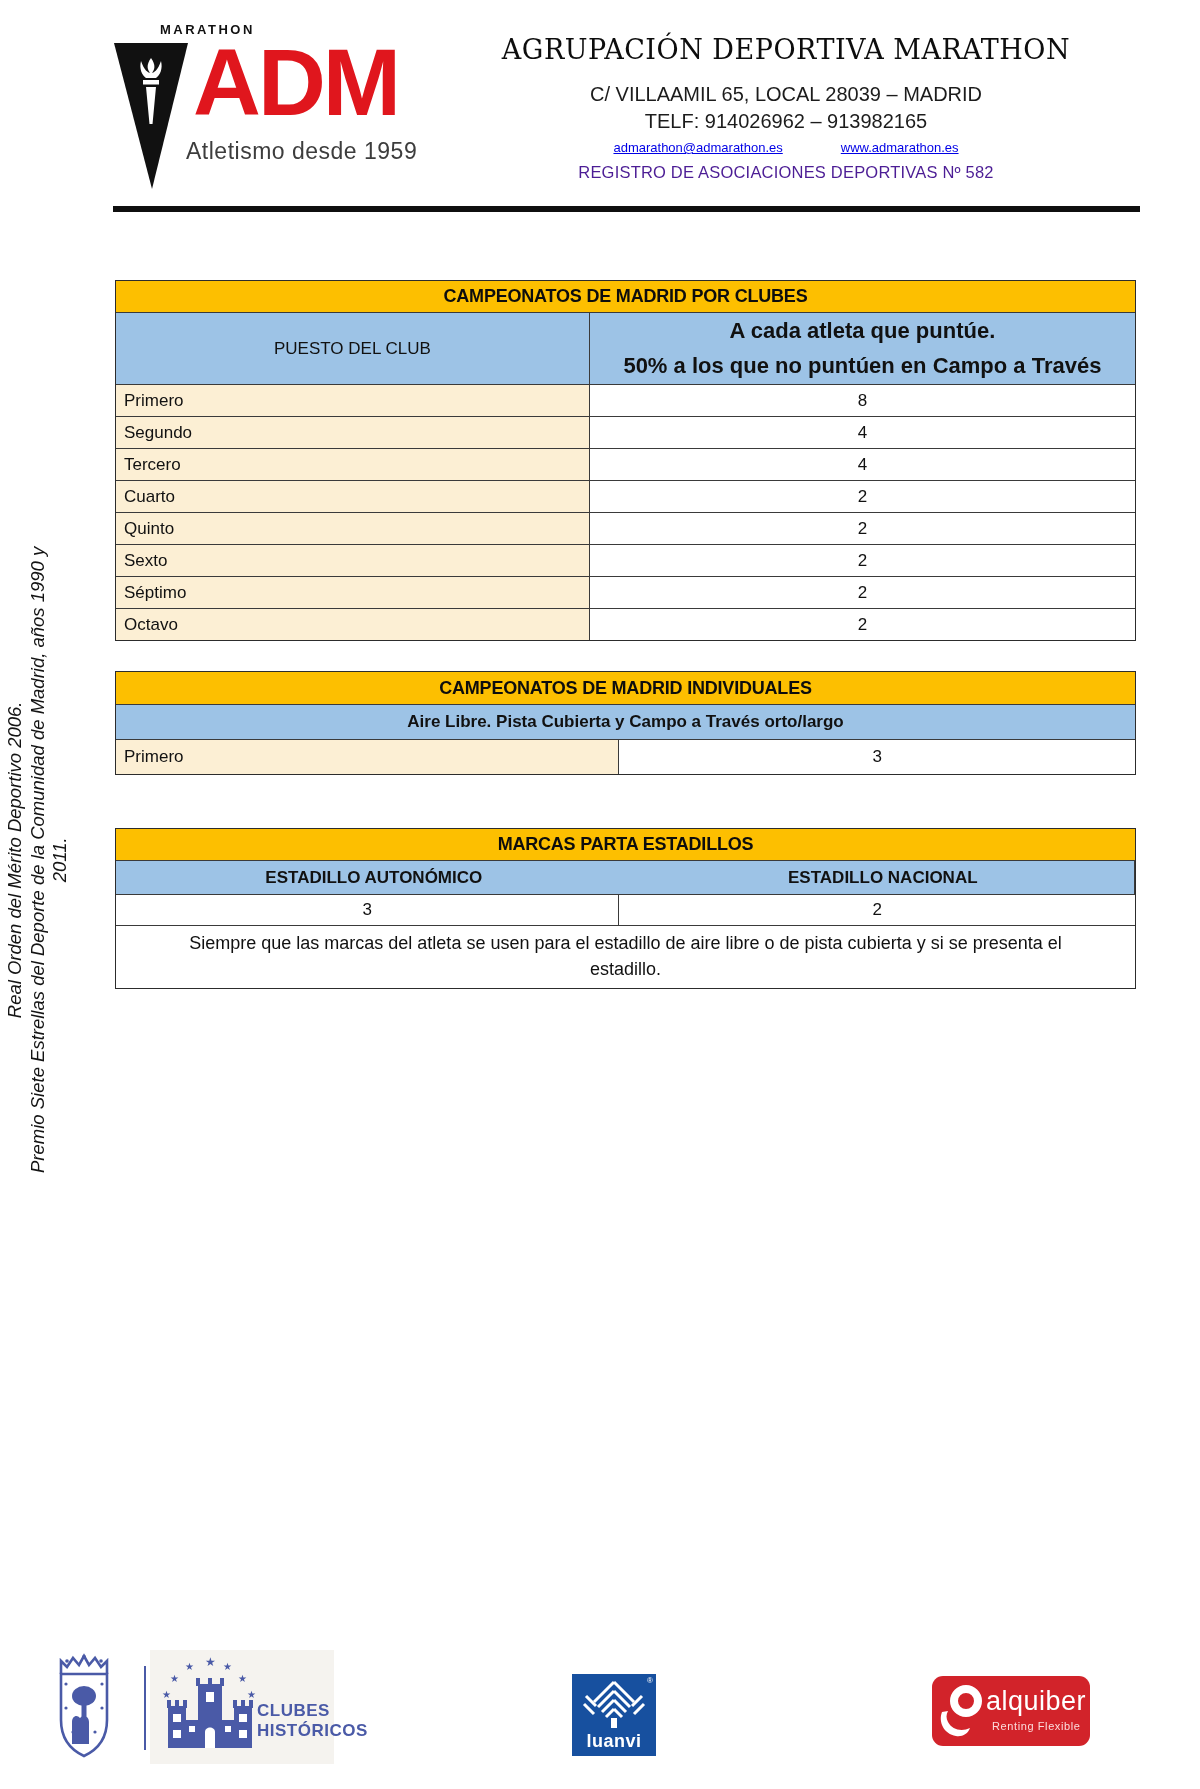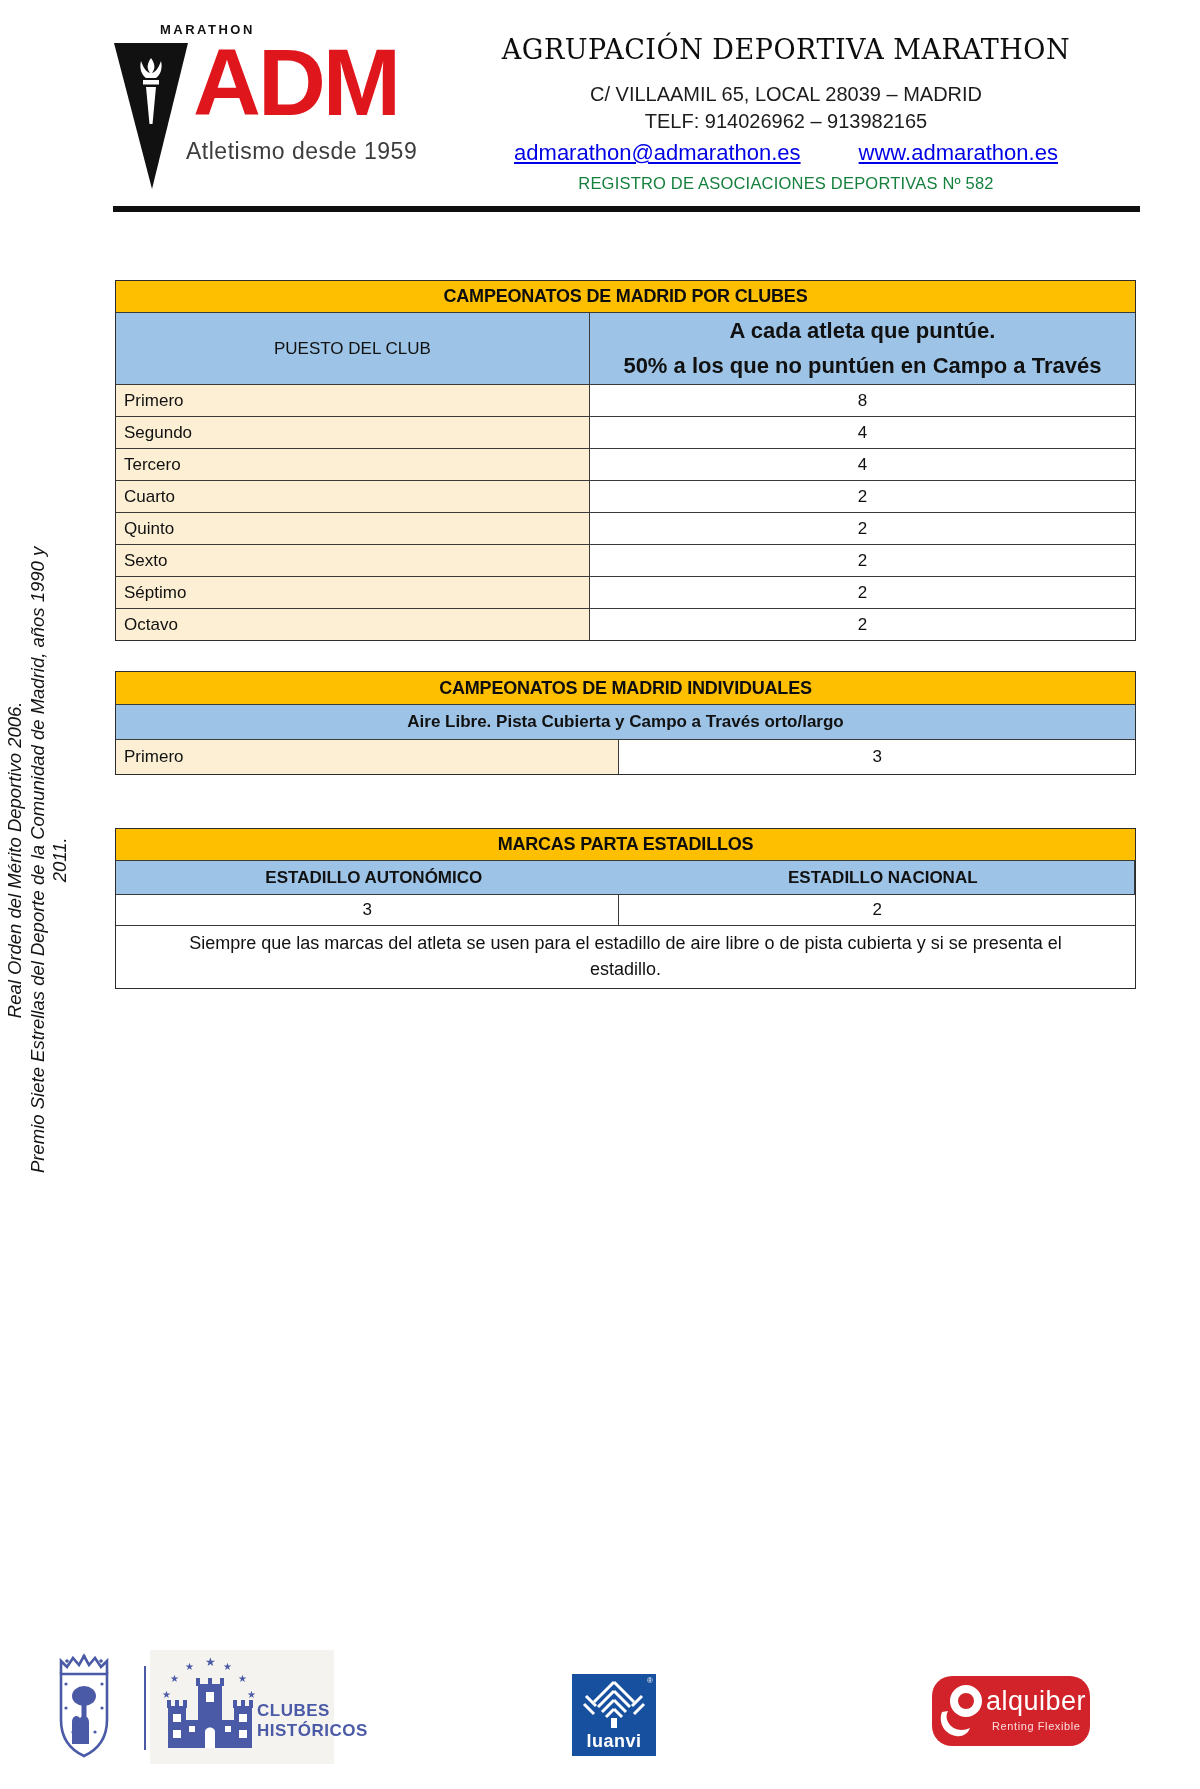--- a/index.html
+++ b/index.html
@@ -14,23 +14,23 @@
   .logo{position:absolute;left:113px;top:20px;width:312px;height:170px;}
   .logo-brand{position:absolute;left:3px;top:2px;font-size:13px;font-weight:bold;letter-spacing:2.5px;color:#111;padding-left:44px;}
   .logo-triangle{position:absolute;left:0px;top:22px;}
   .logo-adm{position:absolute;left:80px;top:16px;font-size:94px;line-height:1;font-weight:bold;letter-spacing:-3px;color:var(--adm-red,#e0161d);}
   .logo-tagline{position:absolute;left:73px;top:118px;font-size:23px;color:#3d3d3d;letter-spacing:0.5px;}
 
   .head-text{position:absolute;left:430px;top:34px;width:712px;text-align:center;}
   .org-name{margin:0;font-family:"DejaVu Serif",serif;font-weight:normal;font-size:27px;letter-spacing:0.5px;color:#0d0d0d;}
   .addr{font-size:20px;color:#1c1c1c;line-height:1.35;}
   .addr.first{margin-top:16px;}
-  .links{margin-top:5px;display:flex;justify-content:center;gap:58px;font-size:22px;}
+  .links{margin-top:5px;display:flex;justify-content:center;gap:58px;font-size:13px;}
   .links a{color:var(--link-blue,#0000e6);text-decoration:underline;}
-  .registry{margin-top:8px;font-size:16.5px;color:#15803d;letter-spacing:0.2px;}
+  .registry{margin-top:8px;font-size:16.5px;color:#4c1d95;letter-spacing:0.2px;}
   .rule{position:absolute;left:113px;top:206px;width:1027px;height:6px;background:#0f0f0f;}
 
   
   .side-note{
     position:absolute;left:-352px;top:826px;width:780px;
     transform:rotate(-90deg);transform-origin:center;
     text-align:center;font-style:italic;font-size:18.5px;line-height:1.22;color:#141414;
   }
 
   
@@ -74,21 +74,21 @@
   .crest{position:absolute;left:53px;top:1652px;}
   .foot-divider{position:absolute;left:144px;top:1666px;width:2px;height:84px;background:var(--madrid-blue,#4a5aa7);}
   .clubes-bg{position:absolute;left:150px;top:1650px;width:184px;height:114px;background:#f5f3ef;}
   .castle{position:absolute;left:158px;top:1654px;}
   .clubes-text{position:absolute;left:257px;top:1701px;font-weight:bold;font-size:17px;line-height:1.18;
     letter-spacing:0.5px;color:var(--madrid-blue,#4a5aa7);}
   .luanvi{position:absolute;left:572px;top:1674px;width:84px;height:82px;background:var(--luanvi-blue,#17509f);}
   .luanvi .rmark{position:absolute;right:3px;top:2px;color:#fff;font-size:8px;}
   .luanvi-star{position:absolute;left:10px;top:6px;}
   .luanvi-word{position:absolute;left:0;right:0;bottom:4px;text-align:center;color:#fff;font-weight:bold;font-size:18px;letter-spacing:0.5px;}
-  .alquiber{position:absolute;left:932px;top:1676px;width:158px;height:70px;background:var(--alquiber-red,#d2232a);border-radius:20px;}
+  .alquiber{position:absolute;left:932px;top:1676px;width:158px;height:70px;background:var(--alquiber-red,#d2232a);border-radius:11px;}
   .alq-mark{position:absolute;left:4px;top:8px;}
   .alq-word{position:absolute;left:54px;top:10px;color:#fff;font-size:27px;letter-spacing:0.5px;}
   .alq-tag{position:absolute;left:60px;top:44px;color:rgba(255,235,235,0.92);font-size:11px;letter-spacing:0.6px;}
 </style>
 </head>
 <body>
 
 <div class="page">
 
   <div class="logo">

